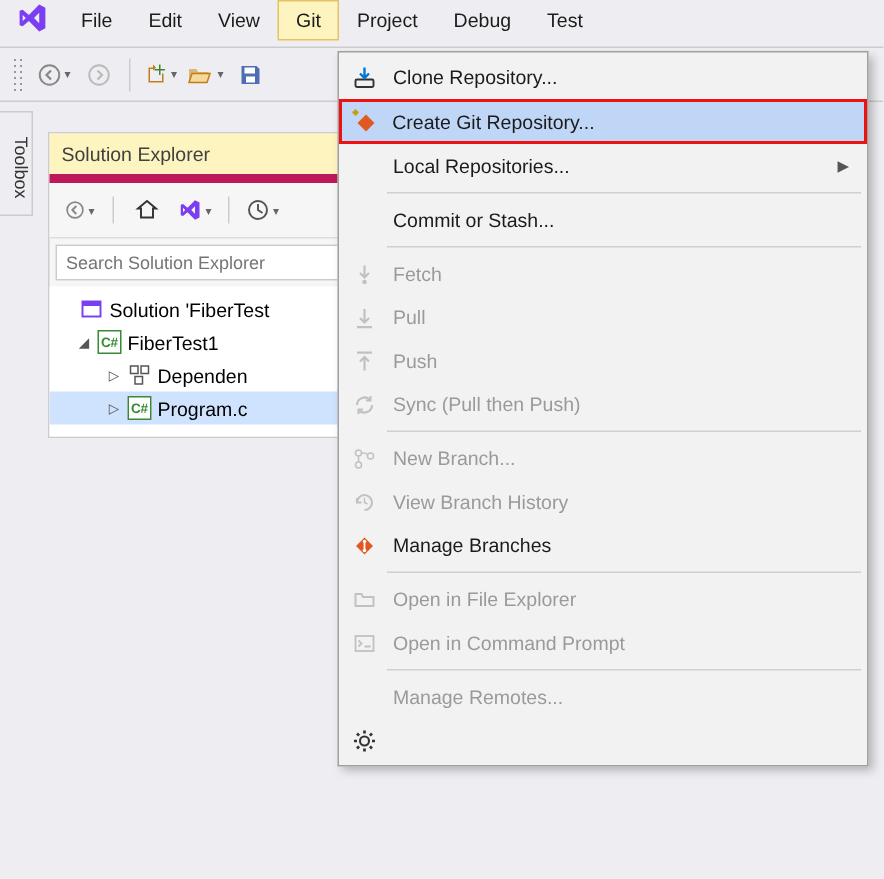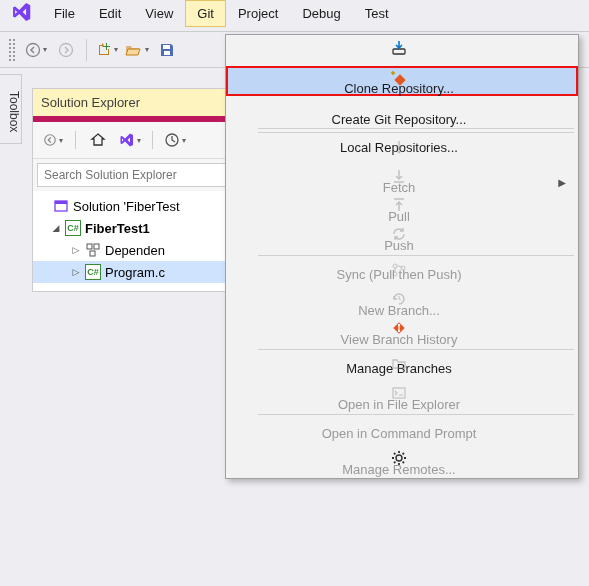--- a/index.html
+++ b/index.html
@@ -20,25 +20,25 @@
   
   .sol-panel { position:absolute; left:32px; top:88px; width:200px; border:1px solid #ccccd0; background:#f6f6f6;}
   .sol-title { background:#fdf4bf; color:#404040; padding:6px 8px; font-size:13px; border-bottom:6px solid #be185d;}
   .sol-toolbar { display:flex; align-items:center; gap:4px; padding:4px 6px; background:#f6f6f6; border-bottom:1px solid #ddd;}
   .sol-search { width:100%; border:1px solid #ccc; padding:4px 6px; margin:4px; font-size:12px; background:#fff;}
   .tree { padding:4px 0 8px 0; background:#fff;}
   .tree-row { display:flex; align-items:center; height:22px; padding-left:6px; gap:4px; white-space:nowrap; overflow:hidden;}
   .tree-row.selected { background:#cfe3ff;}
   .exp { width:10px; text-align:center; font-size:9px; color:#555; display:inline-block;}
   .ic { width:16px; height:16px; display:inline-flex; align-items:center; justify-content:center; font-size:11px;}
-  .bold { font-weight:700;}
+  .bold { font-weight:400;}
   .badge-cs { border:1px solid #388a34; color:#388a34; font-size:9px; font-weight:bold; padding:0 2px; background:#fff;}
   
   .dropdown { position:absolute; left:225px; top:34px; width:354px; background:#f2f2f2; border:1px solid #a0a0a0; box-shadow:3px 3px 6px rgba(0,0,0,.25); padding:2px 0;}
-  .dd-item { display:flex; align-items:center; height:29px; padding:0 12px 0 6px; gap:22px; color:#1b1b1b;flex-direction:column;}
+  .dd-item { display:flex; align-items:center; height:29px; padding:0 12px 0 6px; gap:8px; color:#1b1b1b;}
   .dd-item .dd-ic { width:22px; height:22px; display:flex; align-items:center; justify-content:center; flex:none;}
   .dd-item.disabled { color:#9a9a9a;}
   .dd-item.disabled .dd-ic { opacity:.45;}
   .dd-item.highlight { background:#c0d6f7; border:2.5px solid #e11; padding:0 9.5px 0 3.5px; height:30px;}
   .dd-sep { height:1px; background:#d0d0d0; margin:3px 4px 3px 32px;}
   .dd-label { flex:1; white-space:nowrap;}
   .dd-sub { font-size:10px; color:#555; margin-left:auto;}
   svg { display:block; }
 </style>
 </head>
@@ -179,20 +179,24 @@
         </svg>
       </span>
     <span class="dd-label">Create Git Repository...</span>
   </div>
   <div class="dd-item">
     <span class="dd-ic"></span>
     <span class="dd-label">Local Repositories...</span>
     <span class="dd-sub">▶</span>
   </div>
   <div class="dd-sep"></div>
+  <div class="dd-item">
+    <span class="dd-ic"></span>
+    <span class="dd-label">Commit or Stash...</span>
+  </div>
   <div class="dd-sep"></div>
   <div class="dd-item disabled">
     <span class="dd-ic">
         <svg width="16" height="16" viewBox="0 0 16 16">
           <path d="M8 2v8M5 7l3 3 3-3" fill="none" stroke="#888" stroke-width="1.5"></path>
           <circle cx="8" cy="13" r="1.5" fill="#888"></circle>
         </svg>
       </span>
     <span class="dd-label">Fetch</span>
   </div>

